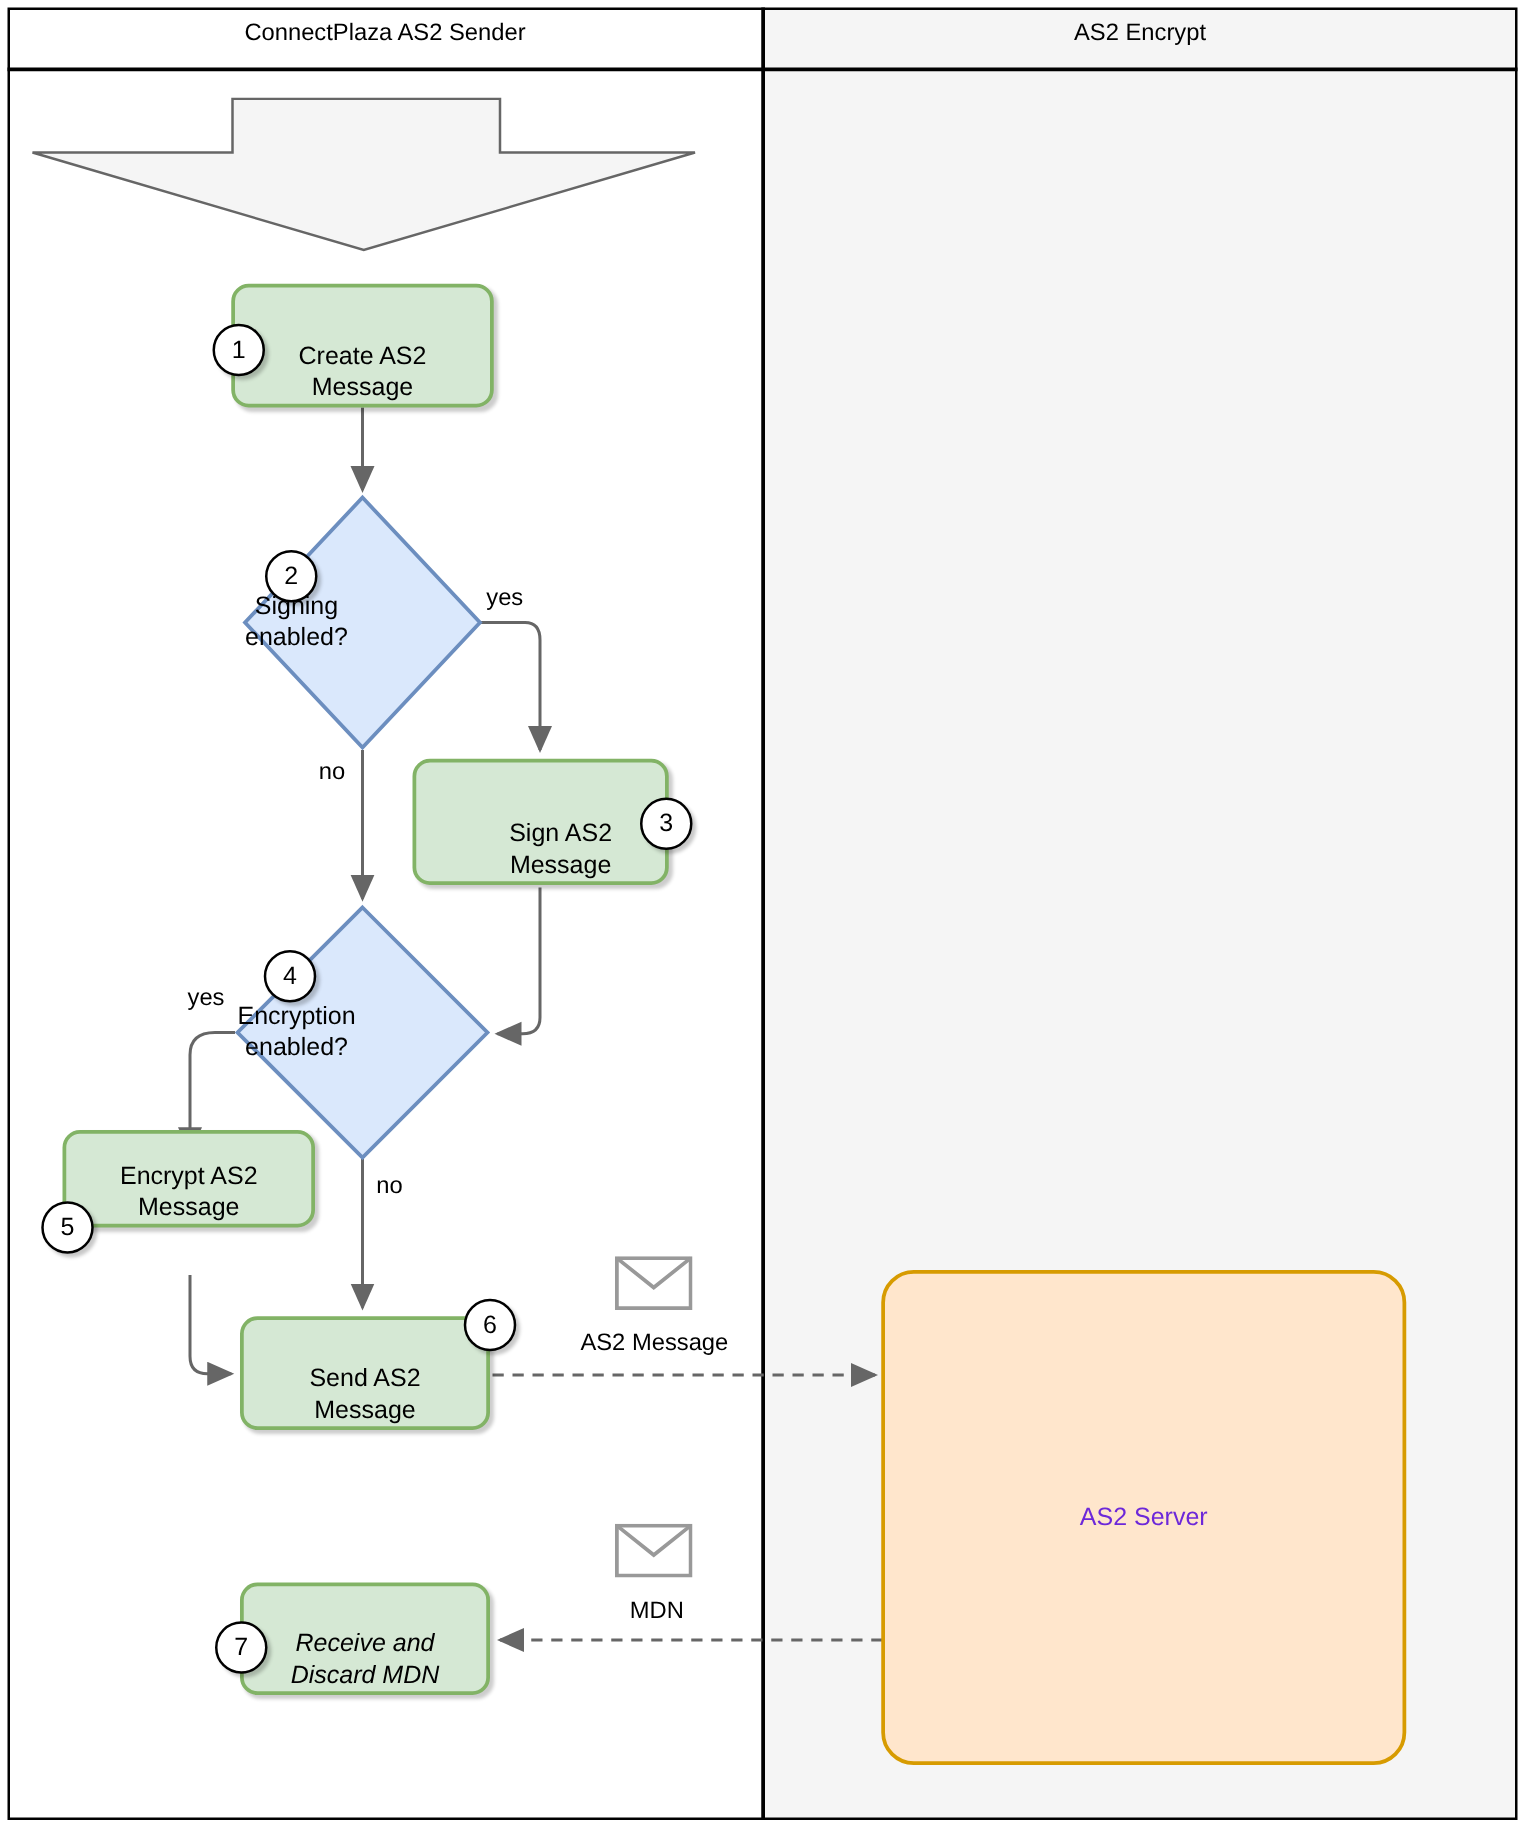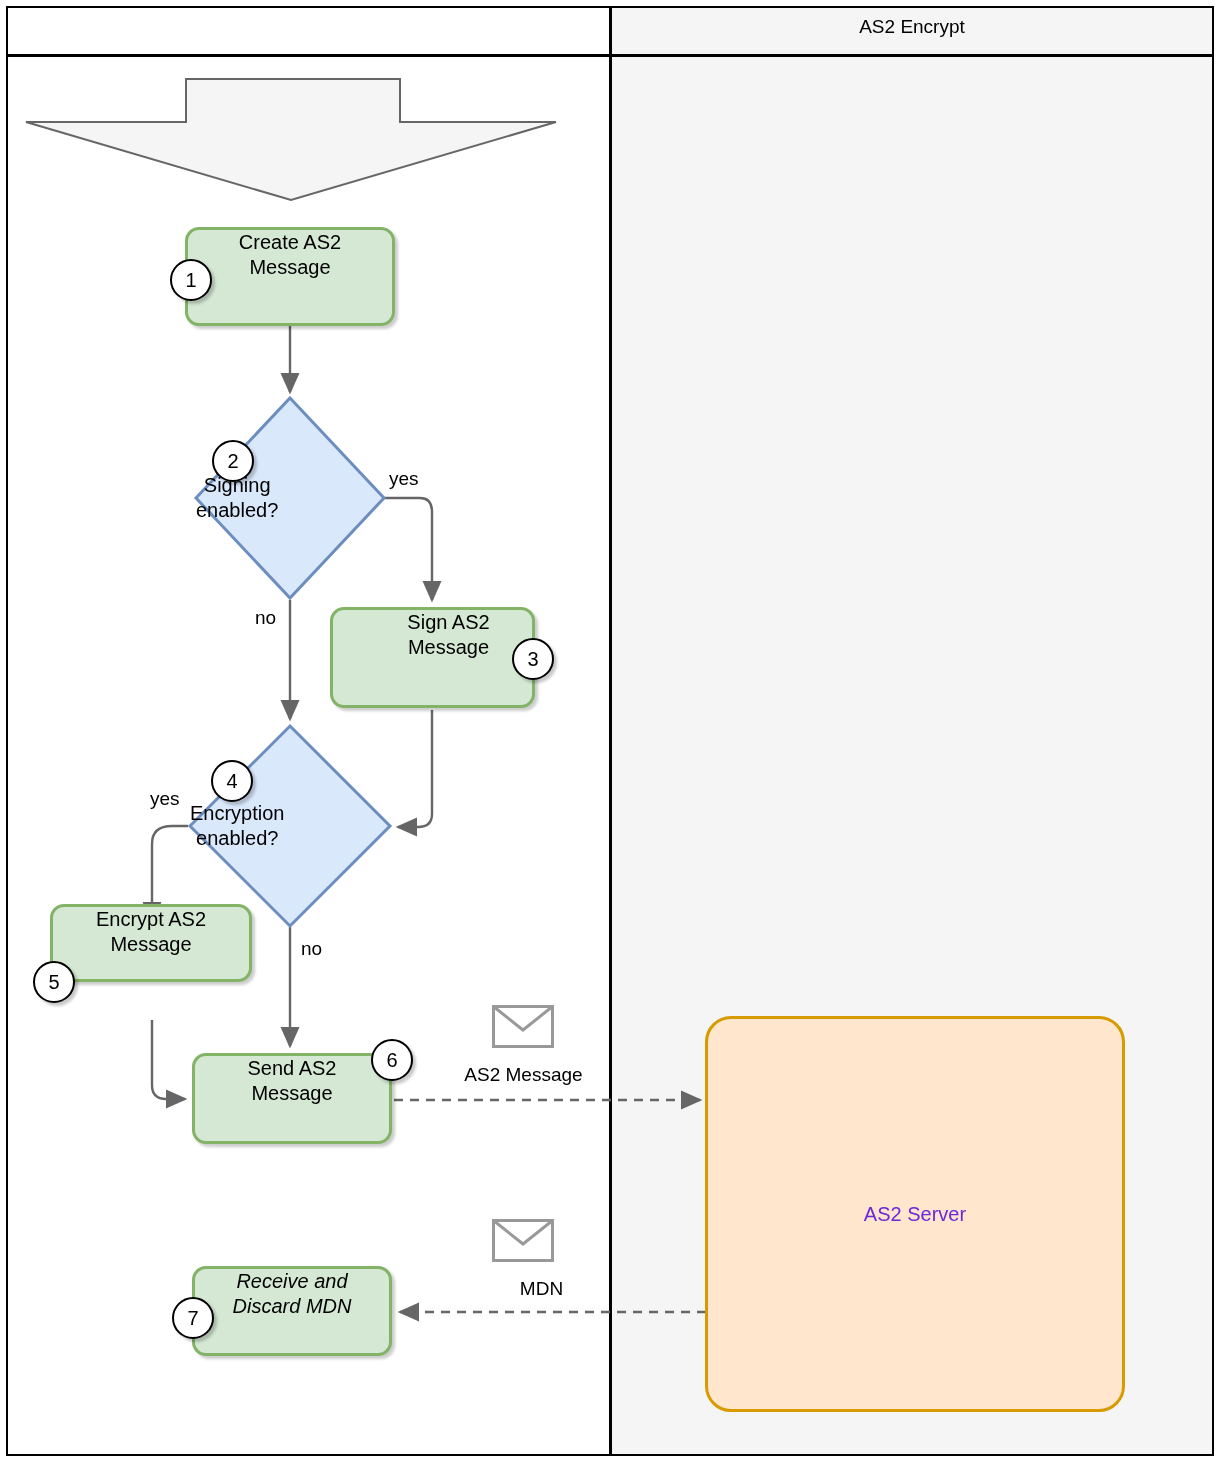--- a/index.html
+++ b/index.html
@@ -81,21 +81,21 @@
   }
 
   
   .task {
     position: absolute;
     background: #d5e8d4;
     border: 3px solid #82b366;
     border-radius: 14px;
     box-sizing: border-box;
     display: flex;
-    align-items: flex-start;
+    align-items: flex-end;
     justify-content: center;
     text-align: center;
     font-size: 20px;
     line-height: 1.25;
     color: #000000;
     box-shadow: 3px 3px 3px rgba(0,0,0,0.20);
   }
 
   
   .decision {
@@ -179,20 +179,21 @@
 </head>
 <body>
 
 <div id="canvas">
 
   <div class="lane-right-bg"></div>
   <div class="pool-frame"></div>
   <div class="lane-divider-v"></div>
   <div class="lane-header-divider"></div>
 
+  <div class="lane-title" id="lane-title-sender">ConnectPlaza AS2 Sender</div>
   <div class="lane-title" id="lane-title-receiver">AS2 Encrypt</div>
 
   <div class="flow-arrow-wrap">
     <svg width="534" height="124" viewBox="0 0 534 124">
       <polygon points="162,1 376,1 376,44 532,44 267,122 2,44 162,44" fill="#f5f5f5" stroke="#666666" stroke-width="2"></polygon>
     </svg>
   </div>
 
   <svg class="overlay" viewBox="0 0 1222 1464">
     <defs>
@@ -298,19 +299,19 @@
     </svg>
   </div>
   <div class="msg-label" style="left:450px; top:1064px; width:147px;">AS2 Message</div>
 
   <div class="envelope" style="left:492px; top:1219px;">
     <svg width="62" height="43" viewBox="0 0 62 43">
       <rect x="1.5" y="1.5" width="59" height="40" fill="#ffffff" stroke="#999999" stroke-width="3"></rect>
       <polyline points="1.5,1.5 31,25 60.5,1.5" fill="none" stroke="#999999" stroke-width="3"></polyline>
     </svg>
   </div>
-  <div class="msg-label" style="left:468px; top:1278px; width:147px;">MDN</div>
+  <div class="msg-label" style="left:452px; top:1278px; width:147px;">MDN</div>
 
   <div class="participant" style="left:705px; top:1016px; width:420px; height:396px;">
     <span>AS2 Server</span>
   </div>
 
 </div>
 
 </body></html>

